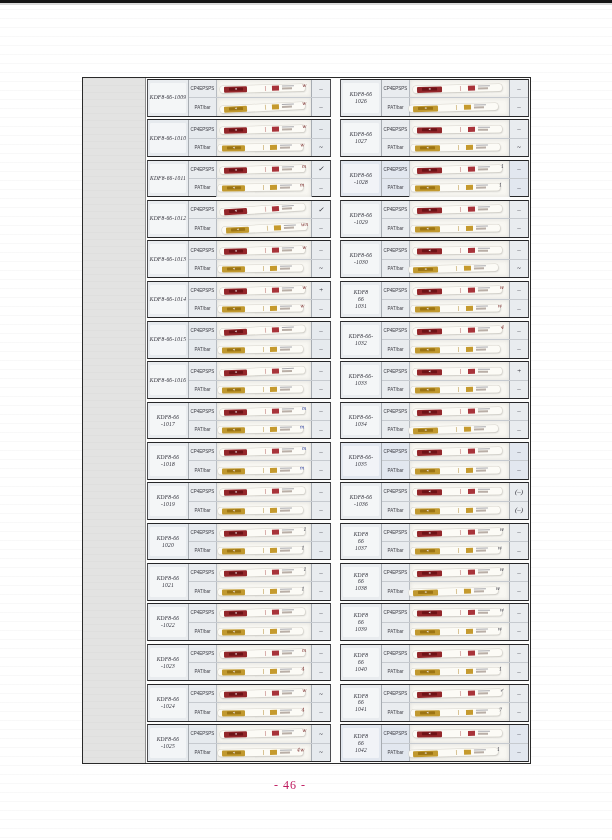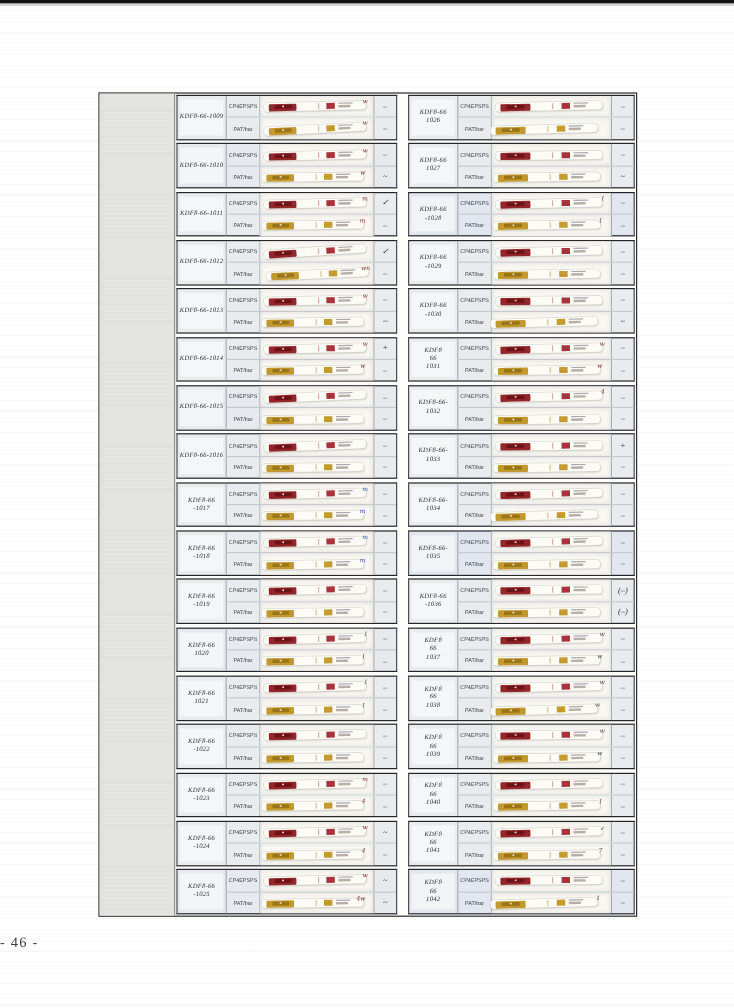--- a/index.html
+++ b/index.html
@@ -102,22 +102,22 @@
   .strip.pat .square{background:var(--pat-square);}
   .fineprint{position:absolute;left:73.5%;top:1.2px;display:flex;flex-direction:column;gap:1px;}
   .fineprint i{display:block;width:12px;height:1.3px;background:#a9a9ae;}
   .fineprint i:last-child{width:10px;background:#b9aea6;}
   .mark{
     position:absolute;right:-2px;top:-2px;font-size:5px;font-style:italic;
     font-family:"DejaVu Serif", serif;white-space:nowrap;
   }
 
   .page-number{
-    position:absolute;left:0;top:778px;width:580px;text-align:left;
-    font-size:12px;color:#404040;letter-spacing:1px;
+    position:absolute;left:0;top:778px;width:580px;text-align:center;
+    font-size:12px;color:#be185d;letter-spacing:1px;
   }
 </style>
 </head>
 <body>
 
 <div class="scan-streaks"></div>
 <div class="top-bar"></div>
 <div class="top-bar2"></div>
 
 <div class="table">

